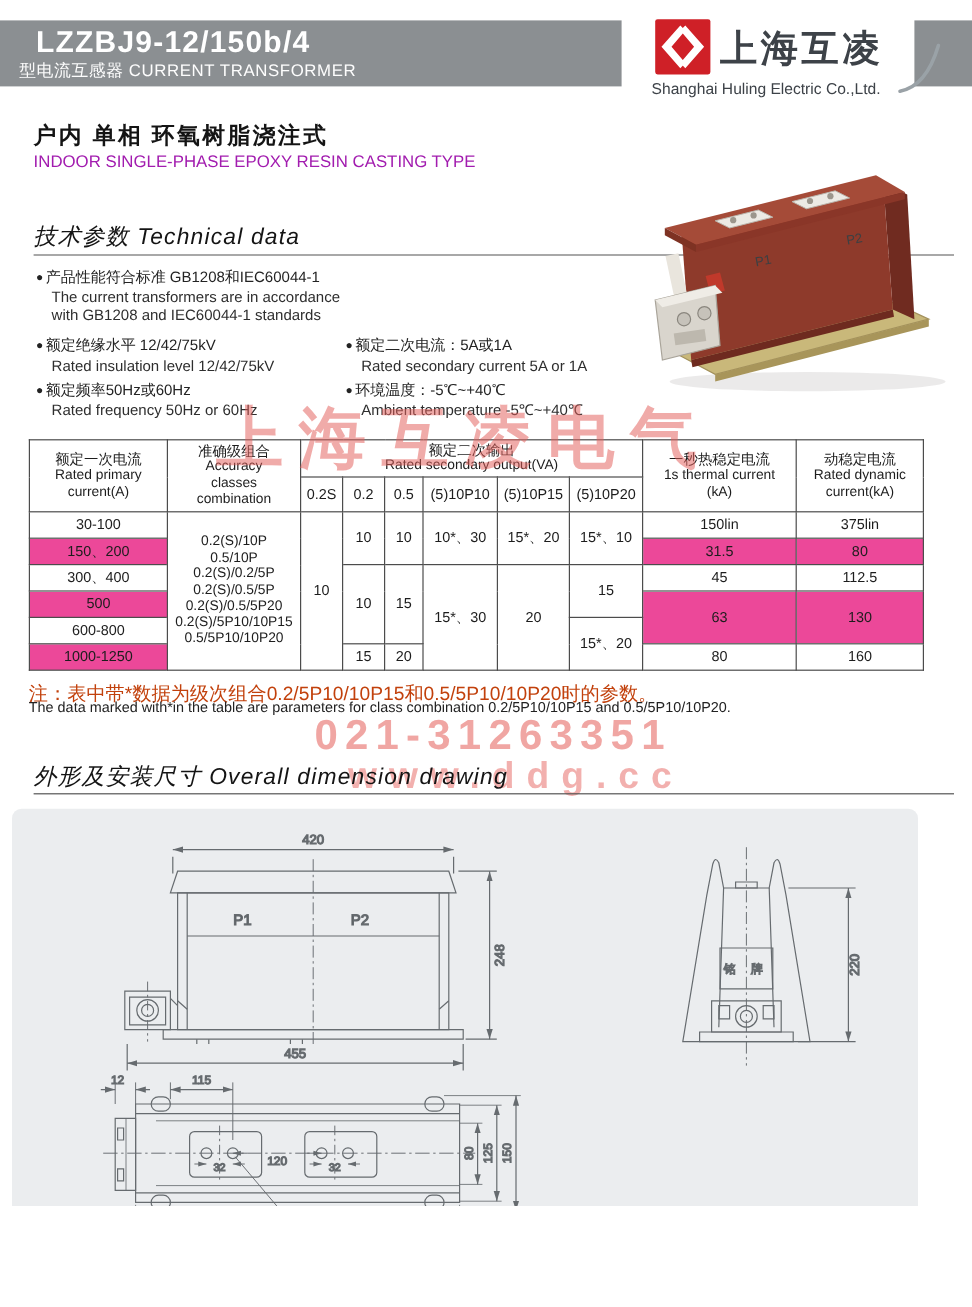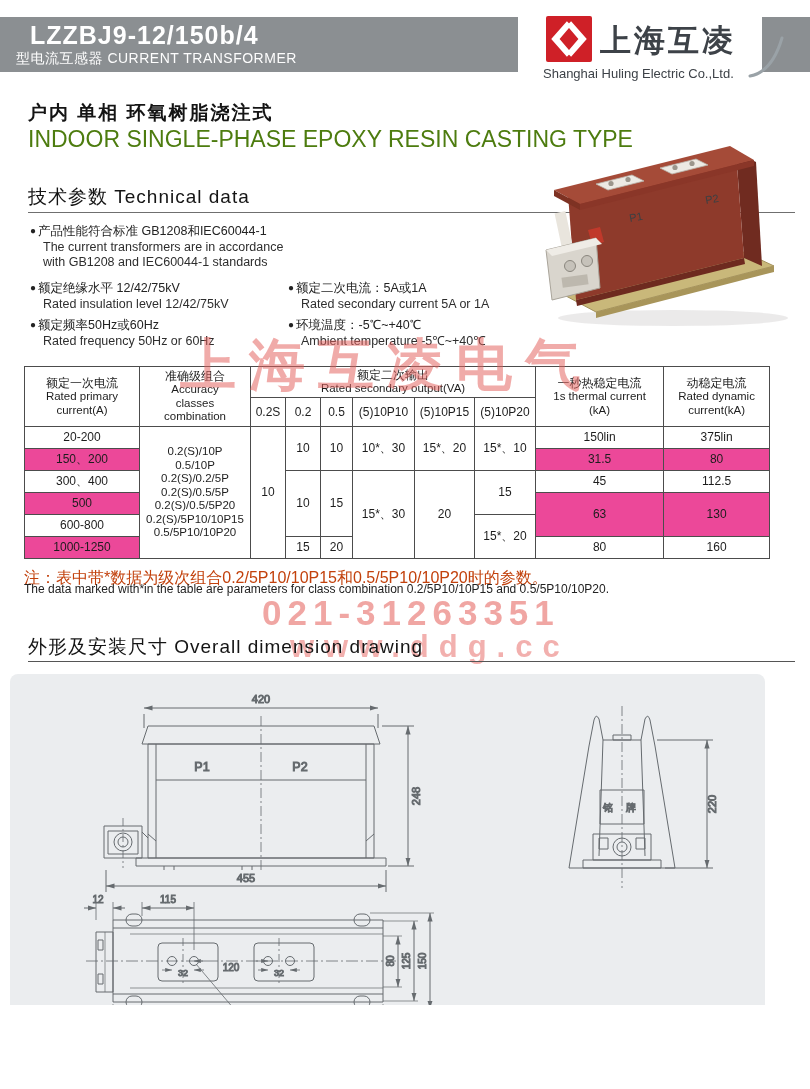--- a/index.html
+++ b/index.html
@@ -11,23 +11,23 @@
   .graybar{left:0;top:17px;width:810px;height:55px;background:#8b8f92;}
   .model{left:30px;top:21px;font-size:25px;font-weight:bold;color:#fff;letter-spacing:1px;}
   .typeline{left:16px;top:50px;font-size:14px;color:#fdfdfd;letter-spacing:.5px;}
   .logopanel{left:518px;top:0;width:244px;height:90px;background:#fff;border-radius:0 0 16px 12px;}
   .logosq{left:546px;top:16px;width:46px;height:46px;background:#cf2027;border-radius:2px;}
   .brand{left:600px;top:20px;font-size:31px;font-weight:700;color:#3d4248;letter-spacing:3px;white-space:nowrap;}
   .company{left:543px;top:66px;font-size:13px;color:#3d4248;white-space:nowrap;}
 
   
   .introcn{left:28px;top:100px;font-size:19px;font-weight:600;color:#141414;letter-spacing:2px;}
-  .introen{left:28px;top:126px;font-size:23px;color:#4d7c0f;}
-
-  .h2{font-size:19px;color:#141414;font-weight:500;letter-spacing:1px;}
+  .introen{left:28px;top:126px;font-size:14px;color:#a21caf;}
+
+  .h2{font-size:19px;color:#141414;font-weight:500;letter-spacing:1px;font-style:italic;}
   .rule{height:1px;background:#6f6f6f;}
 
   
   .bullet{font-size:12.5px;line-height:15.5px;color:#232323;}
   .bullet .dot{margin-right:2px;font-size:10px;position:relative;top:-1px;}
   .bullet .ben{padding-left:13px;color:#2e2e2e;}
 
   
   .dtable{border-collapse:collapse;table-layout:fixed;width:745px;font-size:12px;
           color:#1d1d1d;text-align:center;background:#fff;}
@@ -170,21 +170,21 @@
       </tr>
       <tr class="thead2">
         <td>0.2S</td>
         <td>0.2</td>
         <td>0.5</td>
         <td>(5)10P10</td>
         <td>(5)10P15</td>
         <td>(5)10P20</td>
       </tr>
       <tr>
-        <td>20-200</td>
+        <td>30-100</td>
         <td rowspan="6" class="acc">
           <div>0.2(S)/10P</div>
           <div>0.5/10P</div>
           <div>0.2(S)/0.2/5P</div>
           <div>0.2(S)/0.5/5P</div>
           <div>0.2(S)/0.5/5P20</div>
           <div>0.2(S)/5P10/10P15</div>
           <div>0.5/5P10/10P20</div>
         </td>
         <td rowspan="6">10</td>

